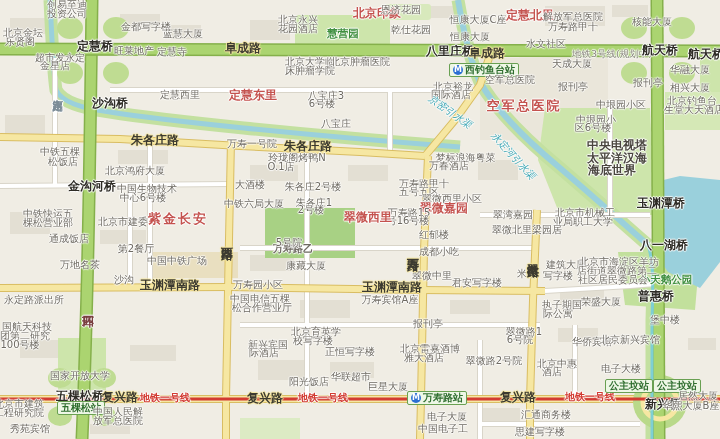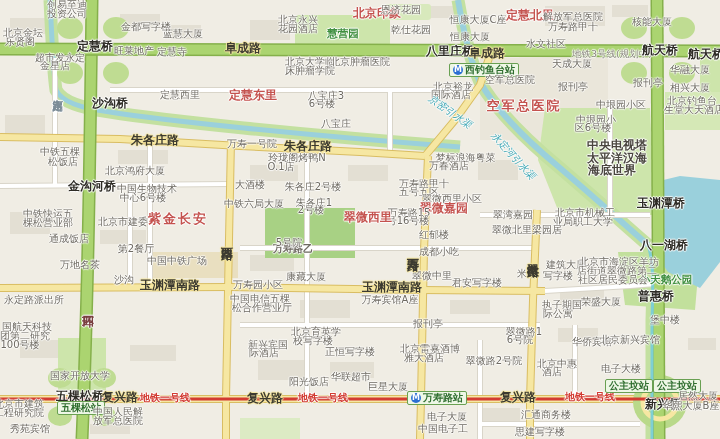--- a/index.html
+++ b/index.html
@@ -258,21 +258,21 @@
       <span class="lbl p" style="left: 449px; top: 166px; transform: translate(-50%, -50%);">万春酒店</span>
       <span class="lbl p" style="left: 424px; top: 184px; transform: translate(-50%, -50%);">万寿路甲十</span>
       <span class="lbl p" style="left: 419px; top: 192px; transform: translate(-50%, -50%);">五号五区</span>
       <span class="lbl p" style="left: 452px; top: 199px; transform: translate(-50%, -50%);">翠微西里小区</span>
       <span class="lbl red" style="left: 444px; top: 208px; transform: translate(-50%, -50%);">翠微嘉园</span>
       <span class="lbl p" style="left: 409px; top: 213px; transform: translate(-50%, -50%);">万寿路15</span>
       <span class="lbl p" style="left: 408px; top: 221px; transform: translate(-50%, -50%);">号16号楼</span>
       <span class="lbl red" style="left: 368px; top: 217px; transform: translate(-50%, -50%);">翠微西里</span>
       <span class="lbl p" style="left: 293px; top: 249px; transform: translate(-50%, -50%); font-weight: bold;">万寿路乙</span>
       <span class="lbl p" style="left: 289px; top: 243px; transform: translate(-50%, -50%);">5号院</span>
-      <span class="lbl p" style="left: 306px; top: 277px; transform: translate(-50%, -50%);">康藏大厦</span>
+      <span class="lbl p" style="left: 306px; top: 266px; transform: translate(-50%, -50%);">康藏大厦</span>
       <span class="lbl p" style="left: 258px; top: 285px; transform: translate(-50%, -50%);">万寿园小区</span>
       <span class="lbl p" style="left: 434px; top: 235px; transform: translate(-50%, -50%);">红郁楼</span>
       <span class="lbl p" style="left: 439px; top: 252px; transform: translate(-50%, -50%);">成都小吃</span>
       <span class="lbl p" style="left: 432px; top: 276px; transform: translate(-50%, -50%);">翠微中里</span>
       <span class="lbl p" style="left: 477px; top: 283px; transform: translate(-50%, -50%);">君安写字楼</span>
       <span class="lbl p" style="left: 527px; top: 274px; transform: translate(-50%, -50%);">米南</span>
       <span class="lbl v" style="left: 413px; top: 250px; transform: translate(-50%, -50%);">万寿路</span>
       <span class="lbl r" style="left: 170px; top: 285px; transform: translate(-50%, -50%);">玉渊潭南路</span>
       <span class="lbl r" style="left: 392px; top: 287px; transform: translate(-50%, -50%);">玉渊潭南路</span>
       <span class="lbl p" style="left: 124px; top: 280px; transform: translate(-50%, -50%);">沙沟</span>

